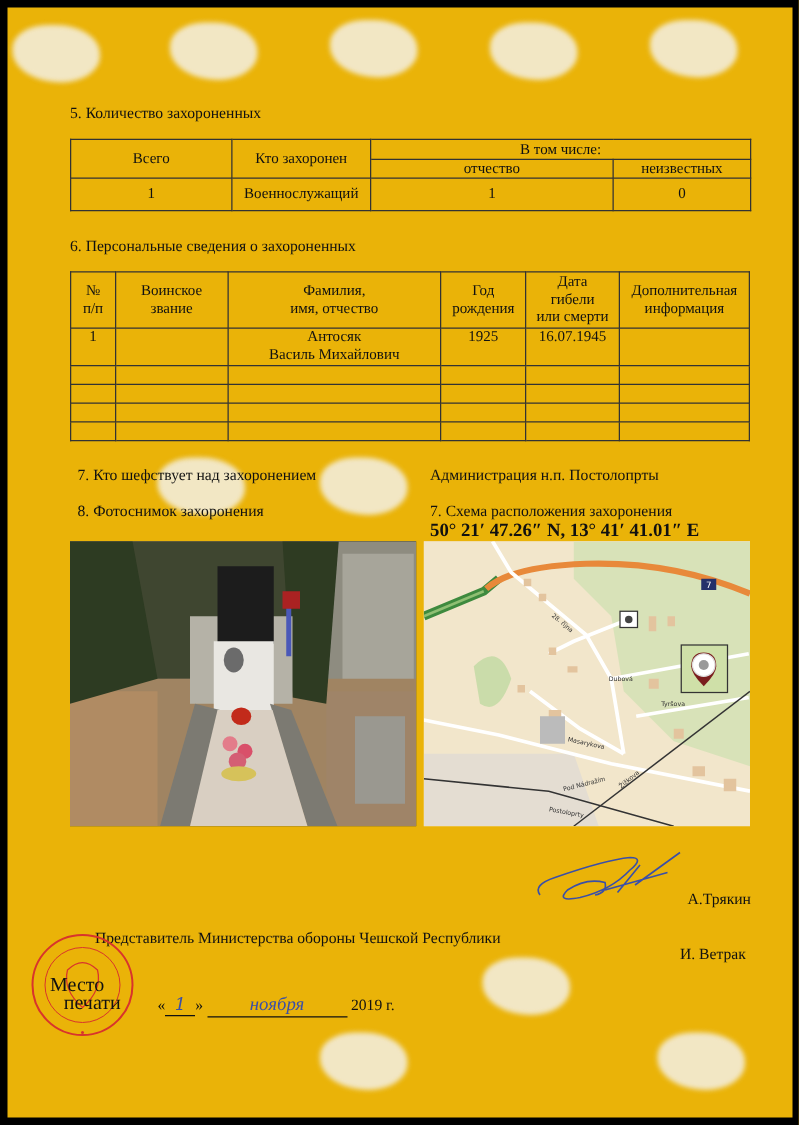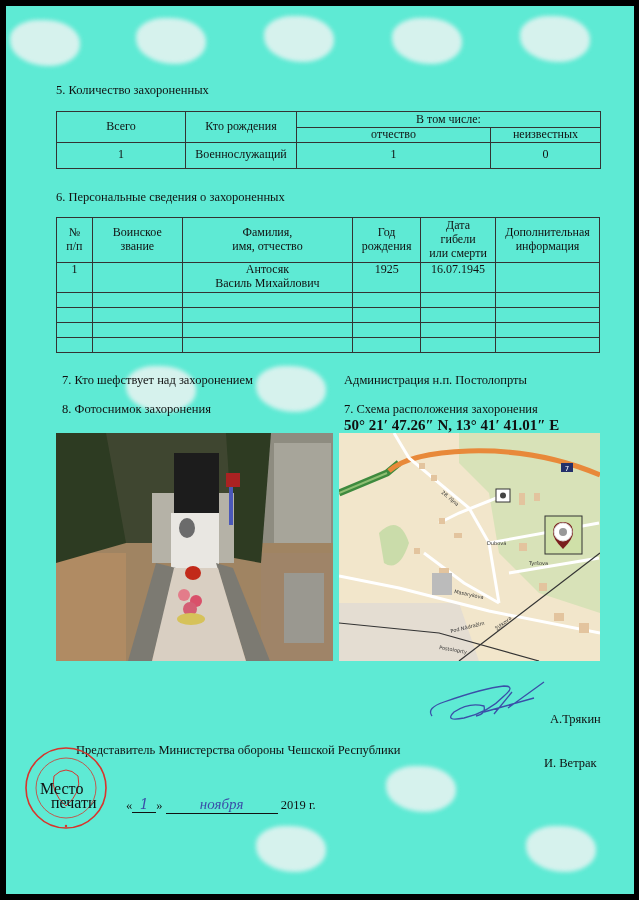--- a/index.html
+++ b/index.html
@@ -4,21 +4,21 @@
   <style>
     html, body { margin: 0; padding: 0; }
     body {
       width: 639px; height: 900px; position: relative; overflow: hidden;
       background: #000;
       font-family: "Liberation Serif", "DejaVu Serif", serif;
       color: #111;
     }
     .page {
       position: absolute; left: 6px; top: 6px; width: 628px; height: 888px;
-      background: #5eead4; overflow: hidden;
+      background: #eab308; overflow: hidden;
     }
     .wm { position: absolute; width: 70px; height: 46px; border-radius: 40% 50% 45% 55%;
           background: #f4f4f4; opacity: .8; filter: blur(2px); }
     .t { position: absolute; font-size: 12.5px; white-space: nowrap; line-height: 1.15; }
     table.grid { position: absolute; border-collapse: collapse; font-size: 12px; }
     table.grid td { border: 1px solid #333; text-align: center; padding: 0 2px; line-height: 1.15; }
     .coords { font-weight: bold; font-size: 15px; font-family: Liberation Serif, serif; }
     .photo, .map { position: absolute; overflow: hidden; }
     .sig { position: absolute; }
     .underline { display: inline-block; border-bottom: 1px solid #111; text-align: center; }
@@ -43,21 +43,21 @@
   <table class="grid" style="left:50px;top:105px;width:545px;">
     <colgroup>
         <col style="width:129px">
         <col style="width:111px">
         <col style="width:194px">
         <col style="width:110px">
       </colgroup>
     <tbody>
         <tr style="height:16px">
       <td rowspan="2">Всего</td>
-      <td rowspan="2">Кто рождения</td>
+      <td rowspan="2">Кто захоронен</td>
       <td colspan="2">В том числе:</td>
     </tr>
     <tr style="height:14px">
       <td>отчество</td>
       <td>неизвестных</td>
     </tr>
     <tr style="height:26px">
       <td>1</td>
       <td>Военнослужащий</td>
       <td>1</td>

